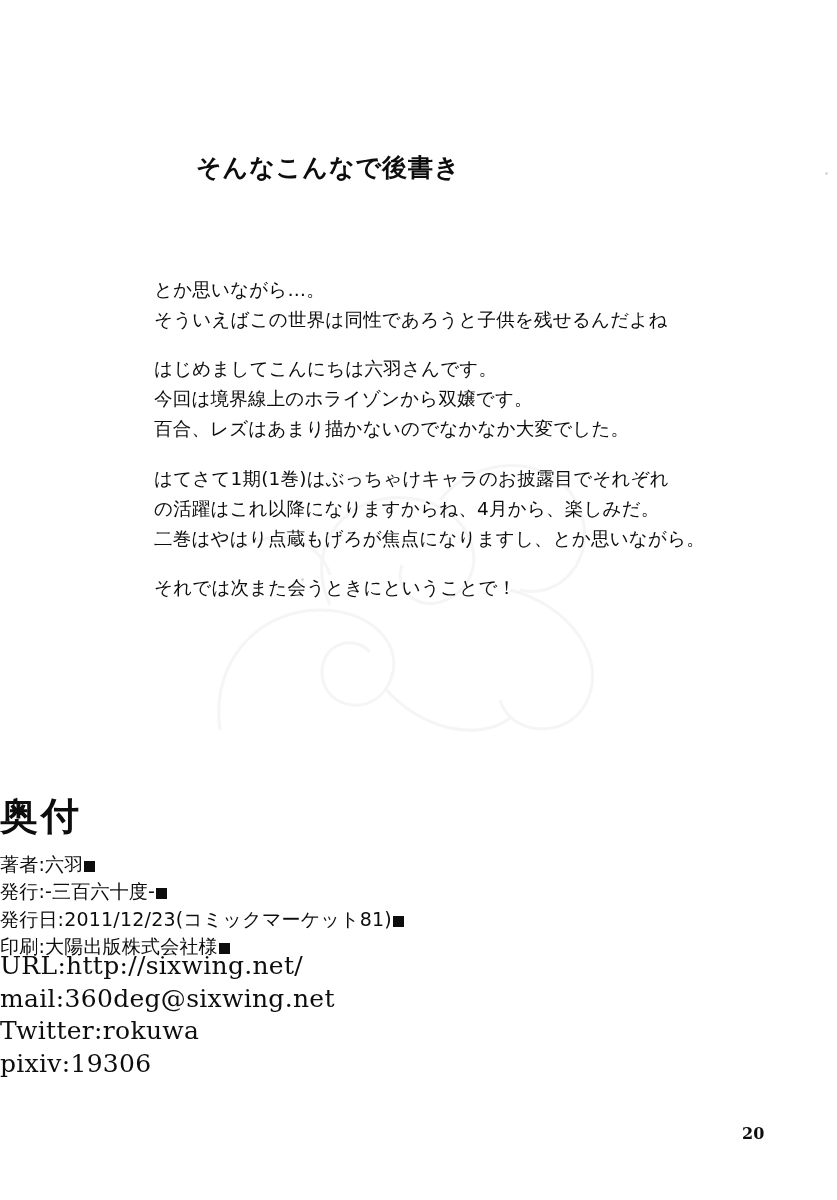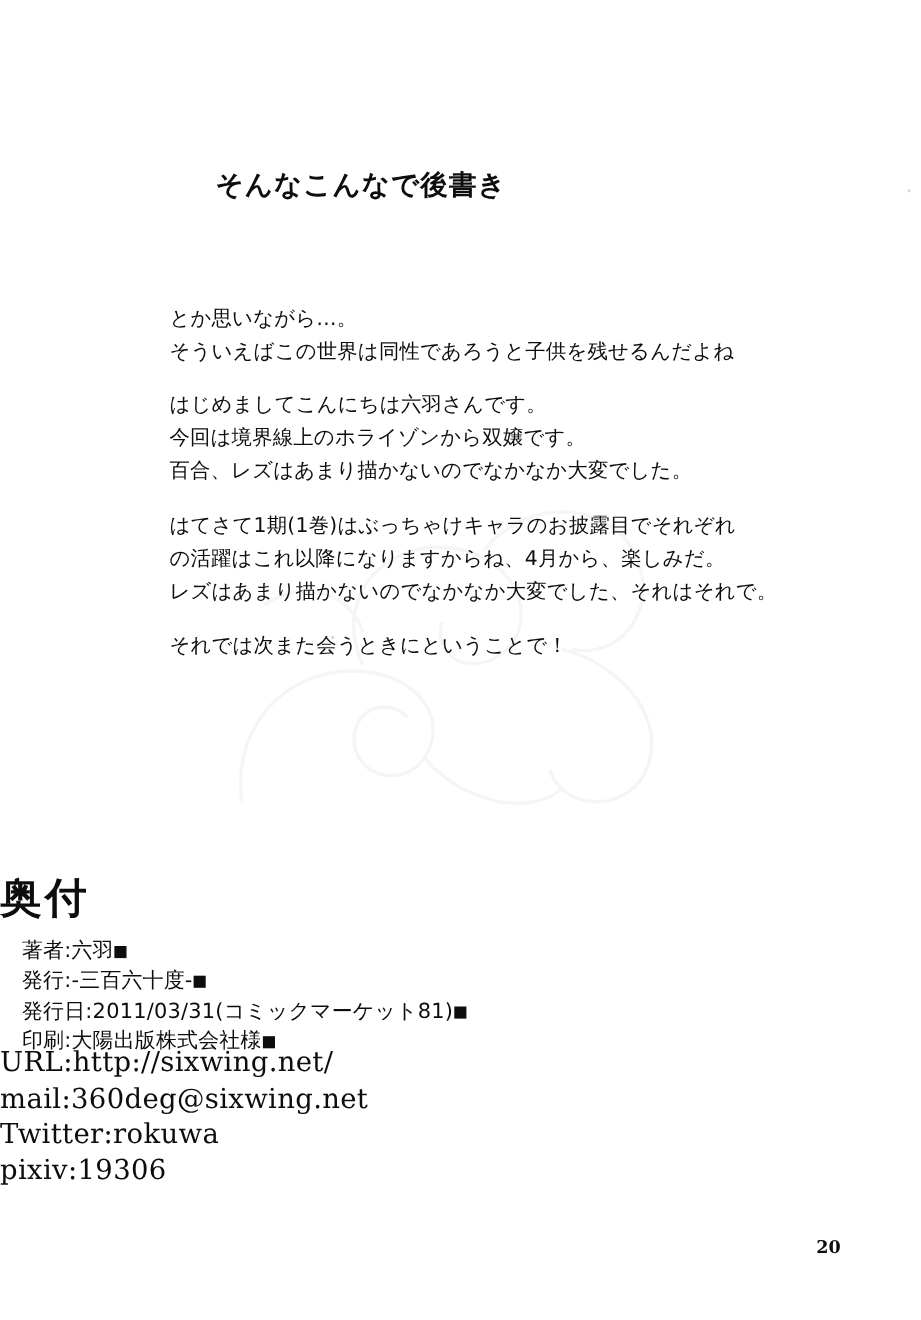--- a/index.html
+++ b/index.html
@@ -71,21 +71,21 @@
     letter-spacing: 3px;
     line-height: 1.15;
     margin-bottom: 12px;
     padding-right: 10px;
   }
   .colophon-lines {
     font-size: 19px;
     line-height: 1.45;
     letter-spacing: 0.2px;
   }
-  .colophon-lines .cline { display: block; white-space: nowrap; padding-left: 20px; }
+  .colophon-lines .cline { display: block; white-space: nowrap; }
   .blk {
     display: inline-block;
     width: 11px;
     height: 11px;
     background: #0d0d0d;
     margin-left: 1px;
     vertical-align: baseline;
     position: relative;
     top: 1px;
   }
@@ -152,35 +152,35 @@
 
     <p class="para">
       <span class="line">はじめましてこんにちは六羽さんです。</span>
       <span class="line">今回は境界線上のホライゾンから双嬢です。</span>
       <span class="line">百合、レズはあまり描かないのでなかなか大変でした。</span>
     </p>
 
     <p class="para">
       <span class="line">はてさて1期(1巻)はぶっちゃけキャラのお披露目でそれぞれ</span>
       <span class="line">の活躍はこれ以降になりますからね、4月から、楽しみだ。</span>
-      <span class="line">レズはあまり描かないのでなかなか大変でした、それはそれで。</span>
+      <span class="line">二巻はやはり点蔵もげろが焦点になりますし、とか思いながら。</span>
     </p>
 
     <p class="para">
       <span class="line">それでは次また会うときにということで！</span>
     </p>
 
   </div>
 
   <div class="colophon">
     <div class="colophon-heading">奥付</div>
     <div class="colophon-lines">
       <span class="cline"><span>著者:六羽</span><span class="blk"></span></span>
       <span class="cline"><span>発行:-三百六十度-</span><span class="blk"></span></span>
-      <span class="cline"><span>発行日:2011/03/31(コミックマーケット81)</span><span class="blk"></span></span>
+      <span class="cline"><span>発行日:2011/12/23(コミックマーケット81)</span><span class="blk"></span></span>
       <span class="cline"><span>印刷:大陽出版株式会社様</span><span class="blk"></span></span>
     </div>
   </div>
 
   <div class="contact">
     <span class="cline">URL:http://sixwing.net/</span>
     <span class="cline">mail:360deg@sixwing.net</span>
     <span class="cline">Twitter:rokuwa</span>
     <span class="cline">pixiv:19306</span>
   </div>

